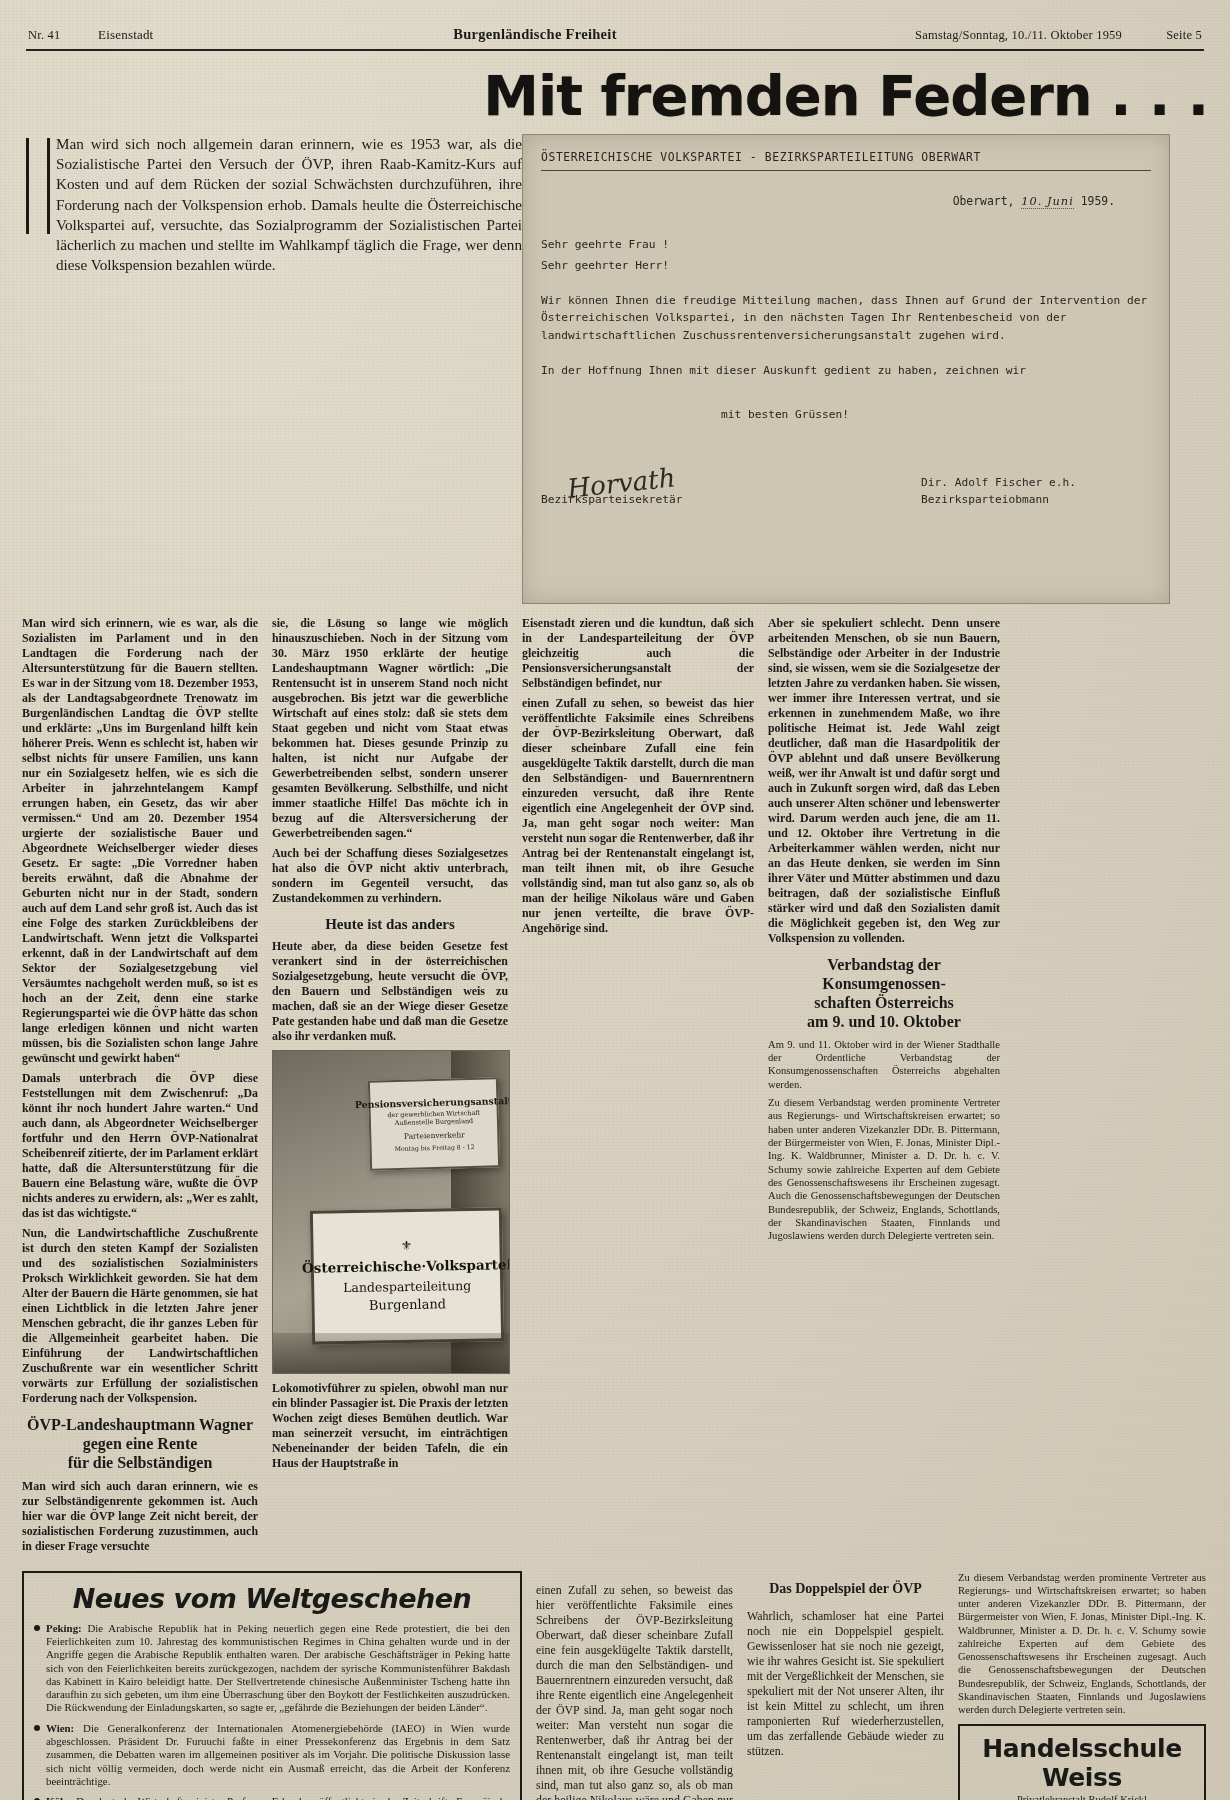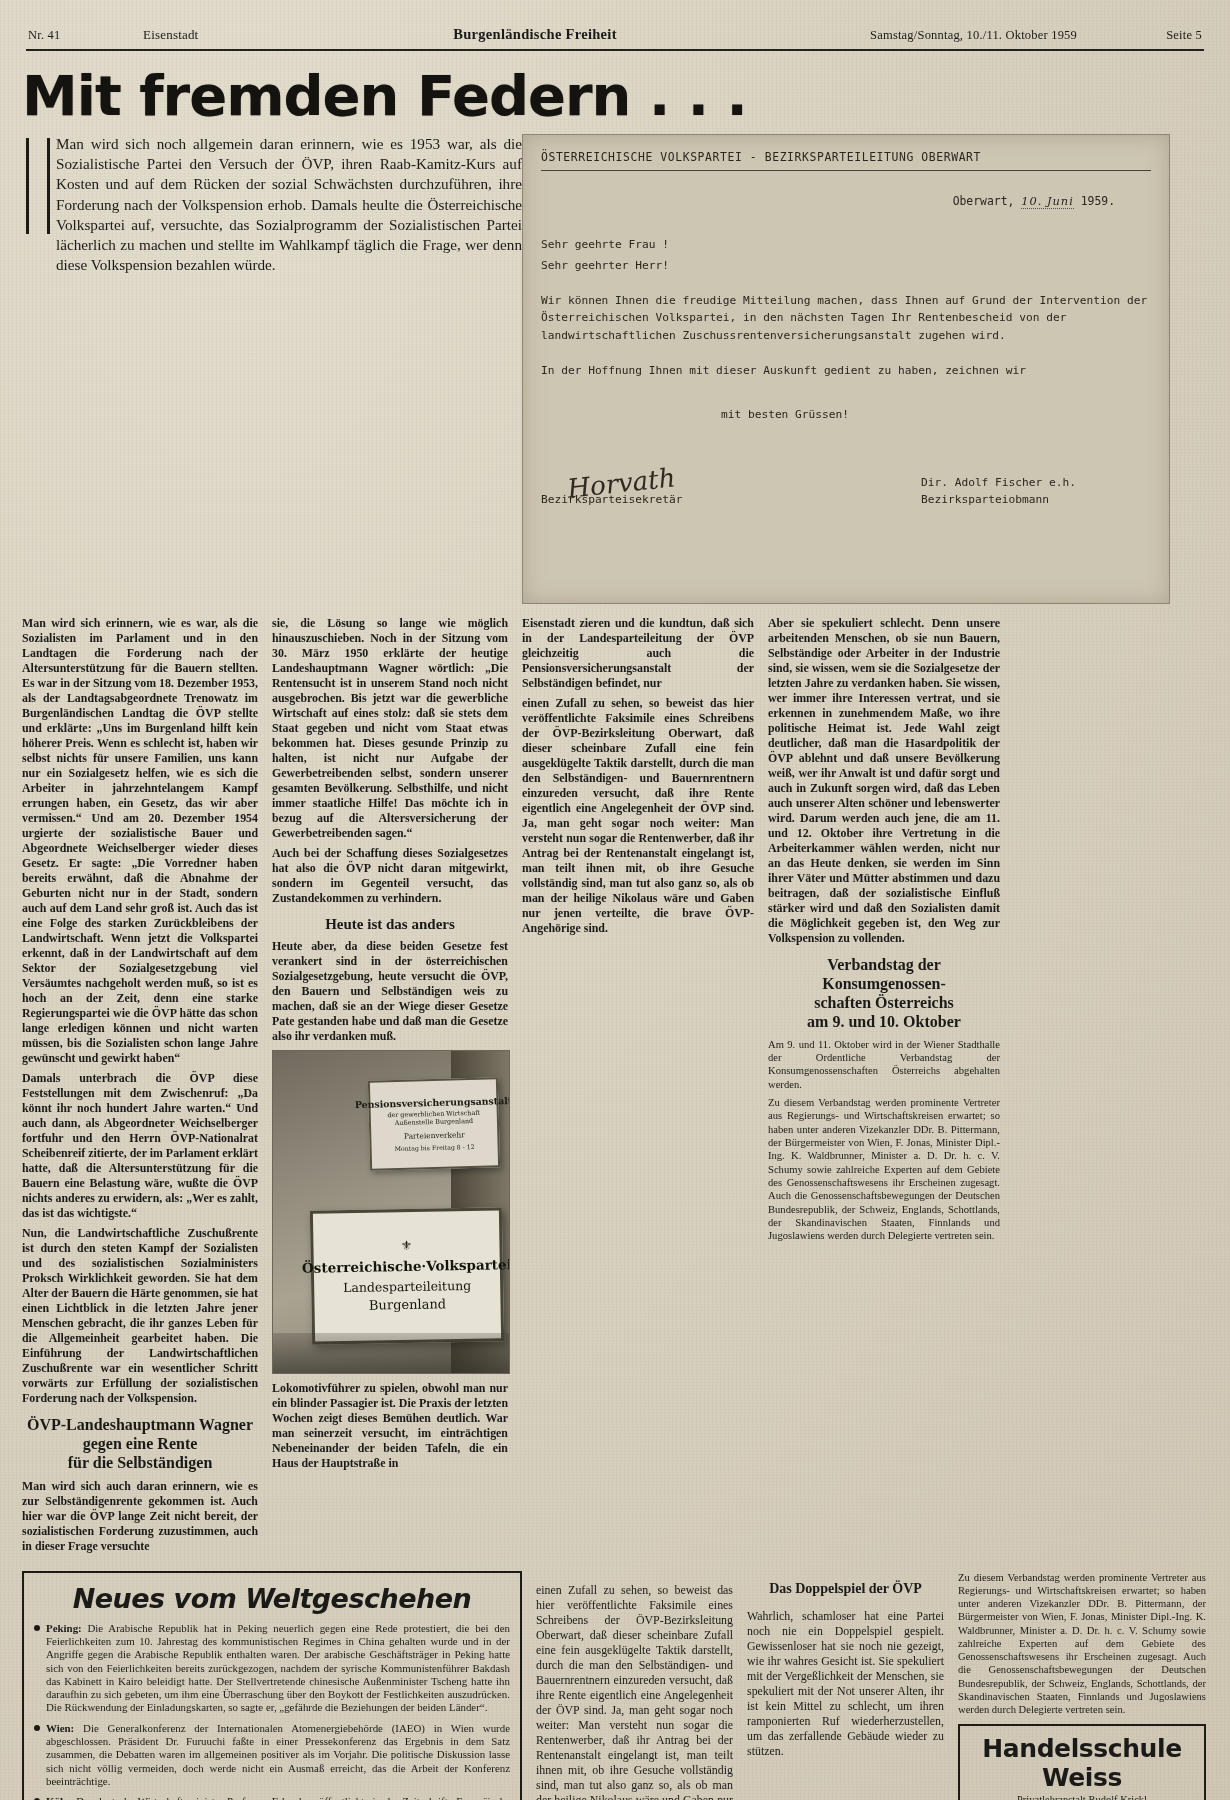--- a/index.html
+++ b/index.html
@@ -23,32 +23,31 @@
       repeating-linear-gradient(90deg, rgba(120,110,85,.03) 0 1px, rgba(255,255,255,0) 1px 4px);
     pointer-events:none;
   }
   .content{position:absolute;left:22px;top:26px;width:1186px;}
 
   
   .masthead{
     display:flex;align-items:baseline;justify-content:flex-end;
     font-size:12.5px;letter-spacing:.2px;
     padding:0 6px 4px 6px;
-    gap:45px;
   }
   .masthead .m-left{width:70px;}
   .masthead .m-city{width:150px;text-align:left;font-size:13px;}
   .masthead .m-title{flex:1;text-align:center;font-weight:bold;font-size:14.5px;letter-spacing:.3px;}
   .masthead .m-date{width:300px;text-align:right;font-size:12.5px;}
   .masthead .m-page{width:80px;text-align:right;font-size:12.5px;}
   .rule{height:2px;background:#24211c;margin:2px 4px 0 4px;}
 
   
   .headline{
-    text-align:left;
+    text-align:right;
     font-family:"DejaVu Sans", sans-serif;
     font-weight:bold;
     font-size:56px;
     letter-spacing:-1px;
     margin:12px 0 4px 0;
     color:#15130f;
     text-shadow:0 0 1px rgba(0,0,0,.4);
   }
 
   
@@ -233,21 +232,21 @@
         <div class="sub-h2">
           <div>ÖVP-Landeshauptmann Wagner</div>
           <div>gegen eine Rente</div>
           <div>für die Selbständigen</div>
         </div>
         <p class="bold-para">Man wird sich auch daran erinnern, wie es zur Selbständigenrente gekommen ist. Auch hier war die ÖVP lange Zeit nicht bereit, der sozialistischen Forderung zuzustimmen, auch in dieser Frage versuchte</p>
       </div>
 
       <div class="col c2">
         <p class="bold-para">sie, die Lösung so lange wie möglich hinauszuschieben. Noch in der Sitzung vom 30. März 1950 erklärte der heutige Landeshauptmann Wagner wörtlich: „Die Rentensucht ist in unserem Stand noch nicht ausgebrochen. Bis jetzt war die gewerbliche Wirtschaft auf eines stolz: daß sie stets dem Staat gegeben und nicht vom Staat etwas bekommen hat. Dieses gesunde Prinzip zu halten, ist nicht nur Aufgabe der Gewerbetreibenden selbst, sondern unserer gesamten Bevölkerung. Selbsthilfe, und nicht immer staatliche Hilfe! Das möchte ich in bezug auf die Altersversicherung der Gewerbetreibenden sagen.“</p>
-        <p class="bold-para">Auch bei der Schaffung dieses Sozialgesetzes hat also die ÖVP nicht daran mitgewirkt, sondern im Gegenteil versucht, das Zustandekommen zu verhindern.</p>
+        <p class="bold-para">Auch bei der Schaffung dieses Sozialgesetzes hat also die ÖVP nicht aktiv unterbrach, sondern im Gegenteil versucht, das Zustandekommen zu verhindern.</p>
         <div class="sub-h">Heute ist das anders</div>
         <p class="bold-para">Heute aber, da diese beiden Gesetze fest verankert sind in der österreichischen Sozialgesetzgebung, heute versucht die ÖVP, den Bauern und Selbständigen weis zu machen, daß sie an der Wiege dieser Gesetze Pate gestanden habe und daß man die Gesetze also ihr verdanken muß.</p>
 
         <div class="photo">
           <div class="ph-door"></div>
           <div class="ph-sign-top">
             <div class="l1">Pensionsversicherungsanstalt</div>
             <div class="l2">der gewerblichen Wirtschaft</div>
             <div class="l3">Außenstelle Burgenland</div>
             <div class="l4">Parteienverkehr</div>

